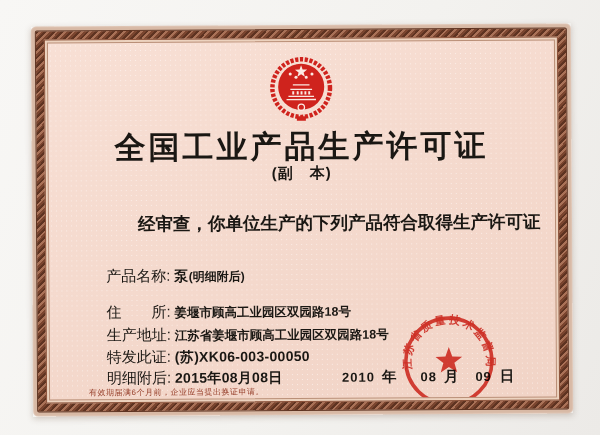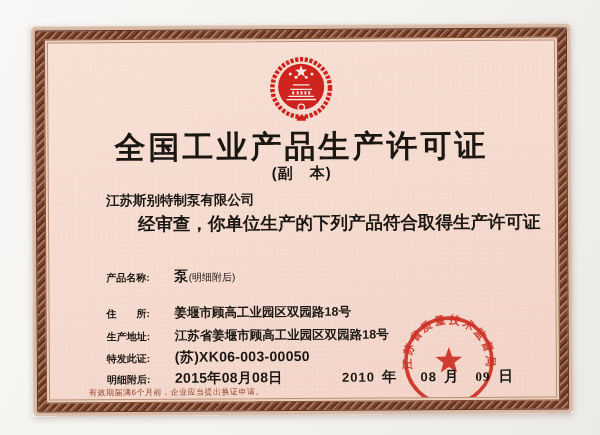--- a/index.html
+++ b/index.html
@@ -50,31 +50,31 @@
     font-size:31px;font-weight:bold;letter-spacing:3px;white-space:nowrap;
   }
   .subtitle{
     position:absolute;top:122px;left:0;width:100%;text-align:center;
     font-size:15px;font-weight:bold;letter-spacing:1px;
   }
   .company{position:absolute;top:149px;left:57px;font-size:13.5px;font-weight:bold;}
   .body-line1{position:absolute;top:169px;left:89px;font-size:17.5px;font-weight:bold;white-space:nowrap;}
   .body-line2{position:absolute;top:197px;left:19px;font-size:17.5px;font-weight:bold;}
   .row{position:absolute;left:57px;white-space:nowrap;}
-  .row .lbl{display:inline-block;min-width:68px;font-size:10px;font-weight:bold;}
+  .row .lbl{display:inline-block;min-width:68px;font-size:15px;font-weight:normal;}
   .row .val{font-size:12.5px;font-weight:bold;}
   .row .val-big{font-size:14px;font-weight:bold;letter-spacing:.3px;}
-  .row .note{font-size:10px;font-weight:normal;}
+  .row .note{font-size:12px;font-weight:bold;}
   .r1{top:224px;} .r2{top:260px;} .r3{top:283px;} .r4{top:305px;} .r5{top:326px;}
   .footnote{position:absolute;top:344px;left:39px;font-size:8px;color:#97402c;letter-spacing:.5px;}
   .dateline{position:absolute;top:326px;left:292px;white-space:nowrap;font-weight:bold;}
   .dateline .num{font-size:13px;letter-spacing:1px;}
   .dateline .unit{font-size:14.5px;}
   .dl-y{margin-left:7px;} .dl-m-num{margin-left:24px;} .dl-m{margin-left:7px;}
-  .dl-d-num{margin-left:17px;font-family:Liberation Serif, serif;} .dl-d{margin-left:8px;}
+  .dl-d-num{margin-left:17px;} .dl-d{margin-left:8px;}
   .seal{position:absolute;left:351px;top:268px;width:96px;height:96px;
         mix-blend-mode:multiply;opacity:.93;}
 </style>
 </head>
 <body>
 
 <div class="cert">
  <div class="edge">
   <div class="band">
    <div class="trim">
@@ -97,21 +97,20 @@
         <rect x="61" y="53" width="3" height="5" fill="#fbe9e2"></rect>
         <rect x="30" y="60" width="40" height="2" fill="#fbe9e2"></rect>
         <rect x="27" y="65" width="46" height="2" fill="#fbe9e2"></rect>
         <circle cx="50" cy="78" r="5" fill="none" stroke="#fbe9e2" stroke-width="2"></circle>
         <rect x="43" y="92" width="14" height="7" fill="#cf231d"></rect>
       </svg>
 
       <div class="title">全国工业产品生产许可证</div>
       <div class="subtitle">(副　本)</div>
 
-      <div class="company">江苏斯别特制泵有限公司</div>
       <div class="body-line1">经审查，你单位生产的下列产品符合取得生产许可证</div>
 
       <div class="row r1">
         <span class="lbl">产品名称:</span><span class="val-big">泵</span><span class="note">(明细附后)</span>
       </div>
       <div class="row r2">
         <span class="lbl">住　　所:</span><span class="val">姜堰市顾高工业园区双园路18号</span>
       </div>
       <div class="row r3">
         <span class="lbl">生产地址:</span><span class="val">江苏省姜堰市顾高工业园区双园路18号</span>

